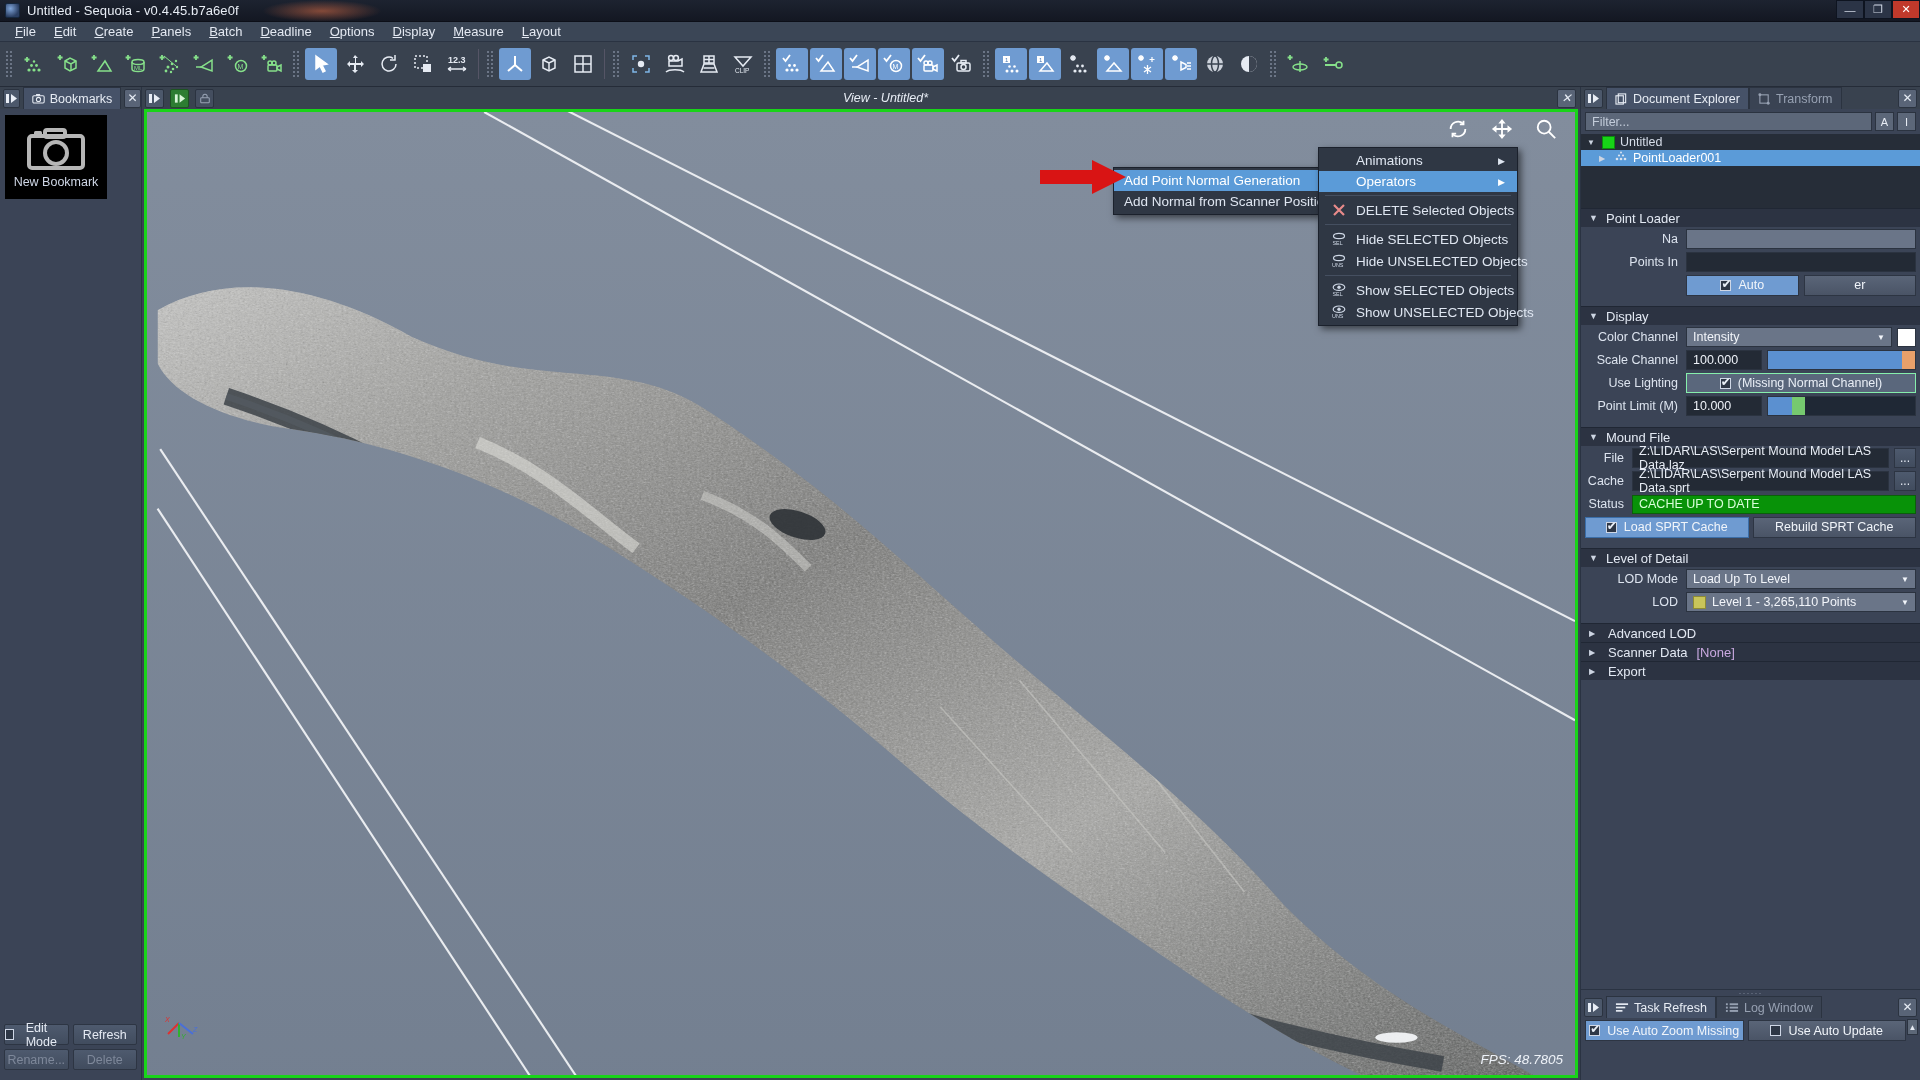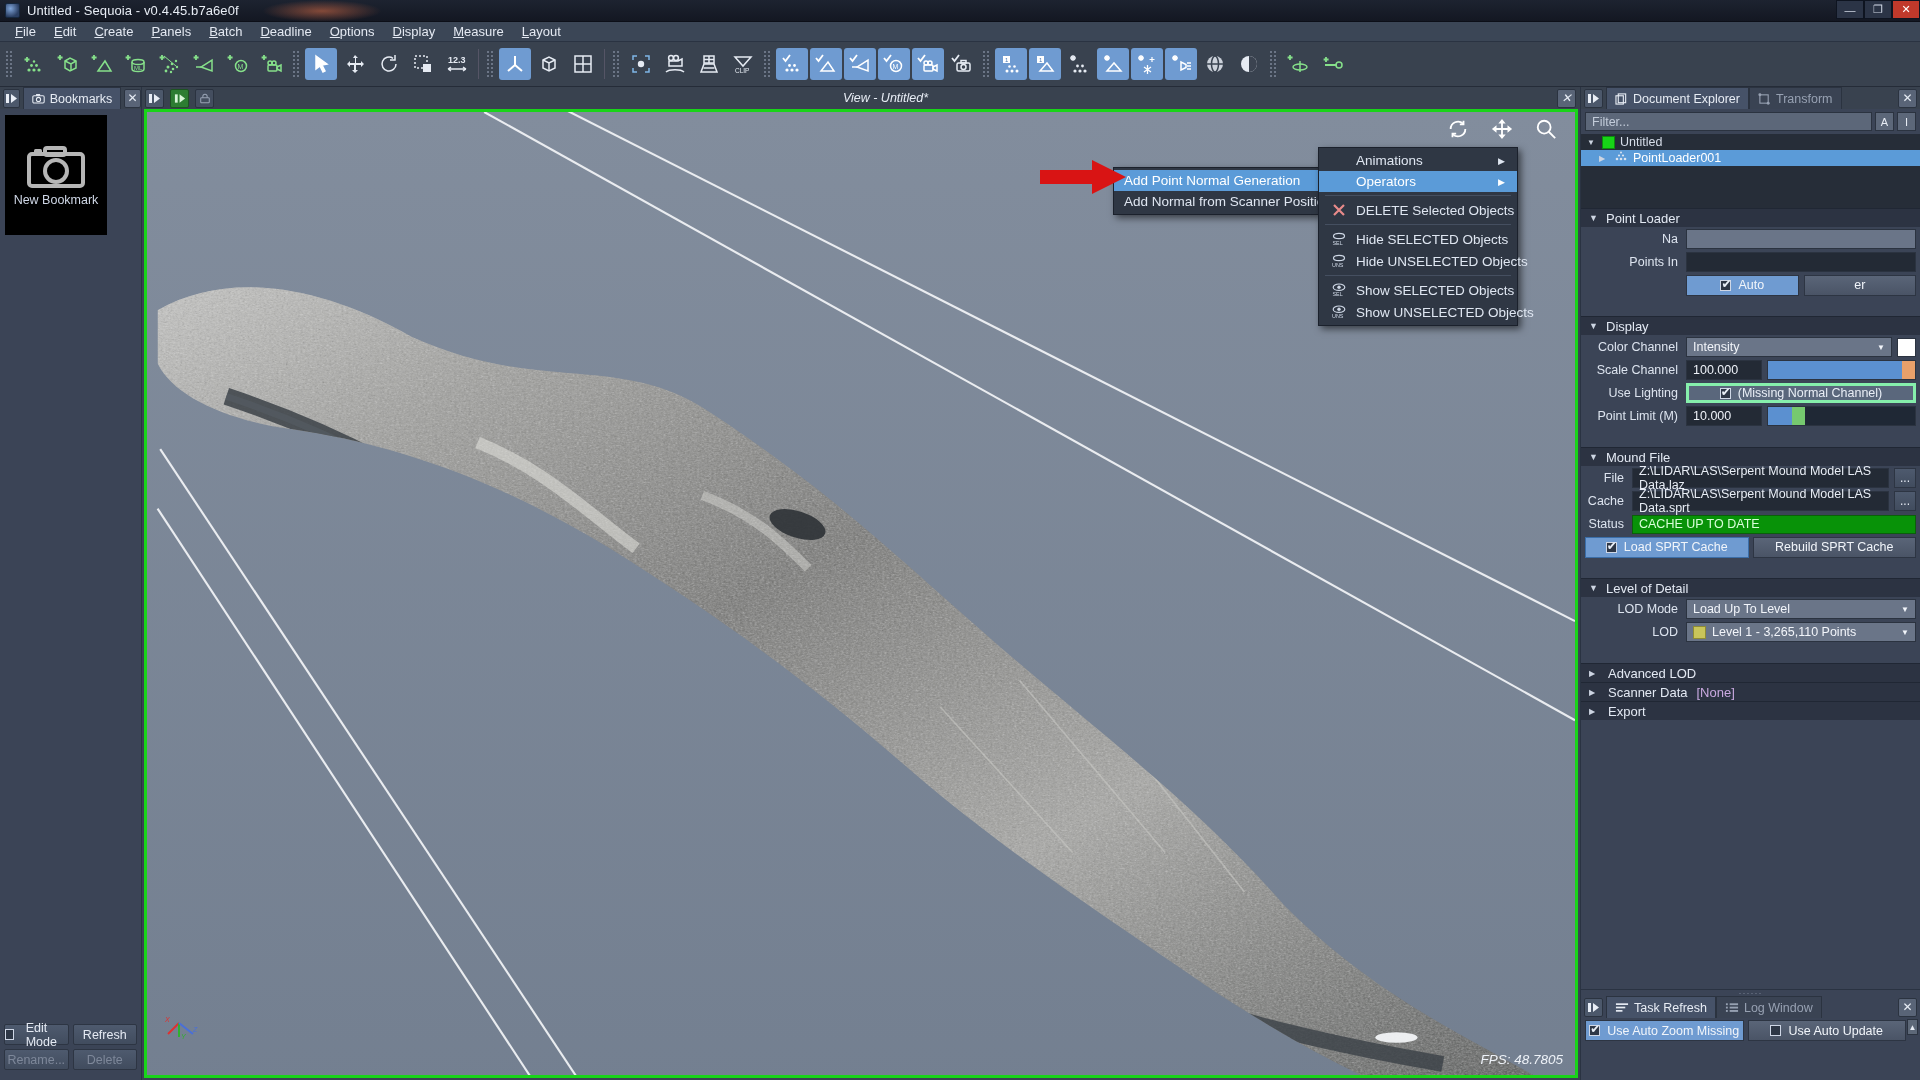--- a/index.html
+++ b/index.html
@@ -56,21 +56,21 @@
               border-right:1px solid #2a3342; }
   .docktabs { height:22px;display:flex;align-items:center;background:#39424f;}
   .dockpin { width:19px;height:19px;margin:0 3px;background:#4c586b;border:1px solid #2b3340;
              display:flex;align-items:center;justify-content:center;border-radius:2px;}
   .tab { height:22px;display:flex;align-items:center;gap:5px;padding:0 8px;
          background:#465268;color:#e7ecf4;font-size:12.5px;border:1px solid #2b3340;border-bottom:none;}
   .tab.inactive{ background:#3a4353;color:#97a1b2; }
   .dockclose { width:19px;height:19px;margin-left:3px;background:#596477;border:1px solid #2b3340;
                display:flex;align-items:center;justify-content:center;color:#e9eef6;font-size:12px;border-radius:2px;}
   #bookmarkbody { flex:1; background:#3b4456; padding:6px 5px 0 5px;}
-  .bmcard { width:102px;height:120px;background:#000;display:flex;flex-direction:column;
+  .bmcard { width:102px;height:84px;background:#000;display:flex;flex-direction:column;
             align-items:center;justify-content:center;gap:3px;}
   .bmcard .lbl { color:#cfd7e6;font-size:12.5px;}
   #bmbuttons { padding:4px 4px 6px 4px; }
   .bmrow { display:flex; gap:4px; margin-bottom:4px;}
   .btn { flex:1;height:21px;background:linear-gradient(#4e5a6e,#414c5e);
          border:1px solid #2d3543;border-radius:2px;color:#e5eaf3;font-size:12.5px;
          display:flex;align-items:center;justify-content:center;gap:12px;}
   .btn.dim { color:#7e889a; }
   .cbx { width:11px;height:11px;border:1px solid #cfd7e6;background:#2e3746;display:inline-block;
          position:relative;}
@@ -109,38 +109,38 @@
   .tree { background:#262d38; }
   .trow { height:16px; display:flex; align-items:center; font-size:12.5px; color:#d7deea; padding-left:6px; gap:5px;}
   .trow.sel { background:#5b9bd8; color:#fff; }
   .tri { font-size:8px; color:#cdd5e2; width:10px;}
   .swatch { width:13px;height:13px;background:#17d417;border:1px solid #0e8a0e;}
   .treefill{ background:#262d38; }
   
   .rollhdr { height:19px; display:flex; align-items:center; gap:7px; padding-left:8px;
              background:#2c3342; font-size:13px; color:#e3e9f3; border-top:1px solid #202734;}
   .rollhdr .tri { font-size:9px; }
-  .rollbody { background:#3b4456; padding:2px 4px 18px 4px; }
+  .rollbody { background:#3b4456; padding:2px 4px 8px 4px; }
   .prow { display:flex; align-items:center; height:20px; margin-bottom:3px; gap:5px;}
   .plabel { width:96px; text-align:right; font-size:12.5px; color:#dde4ef; padding-right:3px;}
   .pfield { flex:1; height:20px; background:#6a7588; border:1px solid #2b3340; color:#f0f4fa;
             font-size:12.5px; display:flex; align-items:center; padding:0 6px;}
   .pfield.dark { background:#232a35; color:#e8edf5; }
   .pcombo { flex:1;height:20px;background:#6a7588;border:1px solid #2b3340;color:#f2f5fa;
             font-size:12.5px;display:flex;align-items:center;padding:0 6px;gap:6px;}
   .pcombo .cv { flex:1; }
   .pcombo .dd { font-size:8px; }
   .numfield { width:76px;height:20px;background:#232a35;border:1px solid #2b3340;color:#eef2f8;
               font-size:12.5px;display:flex;align-items:center;padding:0 6px;}
   .slider { flex:1;height:20px;background:#1f2835;border:1px solid #2b3340;display:flex;}
   .slider .fillb { background:#5b90d0; }
   .slider .capo { background:#e8a06a; width:13px;}
   .slider .capg { background:#76c96f; width:13px;}
   .colorbtn { width:19px;height:19px;background:#fff;border:1px solid #2b3340;}
-  .chkfield { flex:1;height:20px;background:#5a677c;border:3px solid #86efac;display:flex;
+  .chkfield { flex:1;height:20px;background:#5a677c;border:1px solid #86efac;display:flex;
               align-items:center;justify-content:center;gap:7px;font-size:12.5px;color:#e9eef6;}
   .statusfield { flex:1;height:19px;background:#089208;border:1px solid #0b5f0b;color:#d9ffd9;
                  font-size:12.5px;display:flex;align-items:center;padding:0 6px;}
   .dotbtn { width:22px;height:20px;background:linear-gradient(#4e5a6e,#414c5e);border:1px solid #2d3543;
             color:#e5eaf3;font-size:12px;display:flex;align-items:center;justify-content:center;}
   .wbtn { height:21px;border:1px solid #2d3543;display:flex;align-items:center;justify-content:center;
           gap:7px;font-size:12.5px;color:#f1f5fa;}
   .wbtn.blue { background:#6f9bd1; }
   .wbtn.grey { background:linear-gradient(#5a6578,#4a5466); }
   .subhdr { height:19px; display:flex; align-items:center; gap:9px; padding-left:8px;

